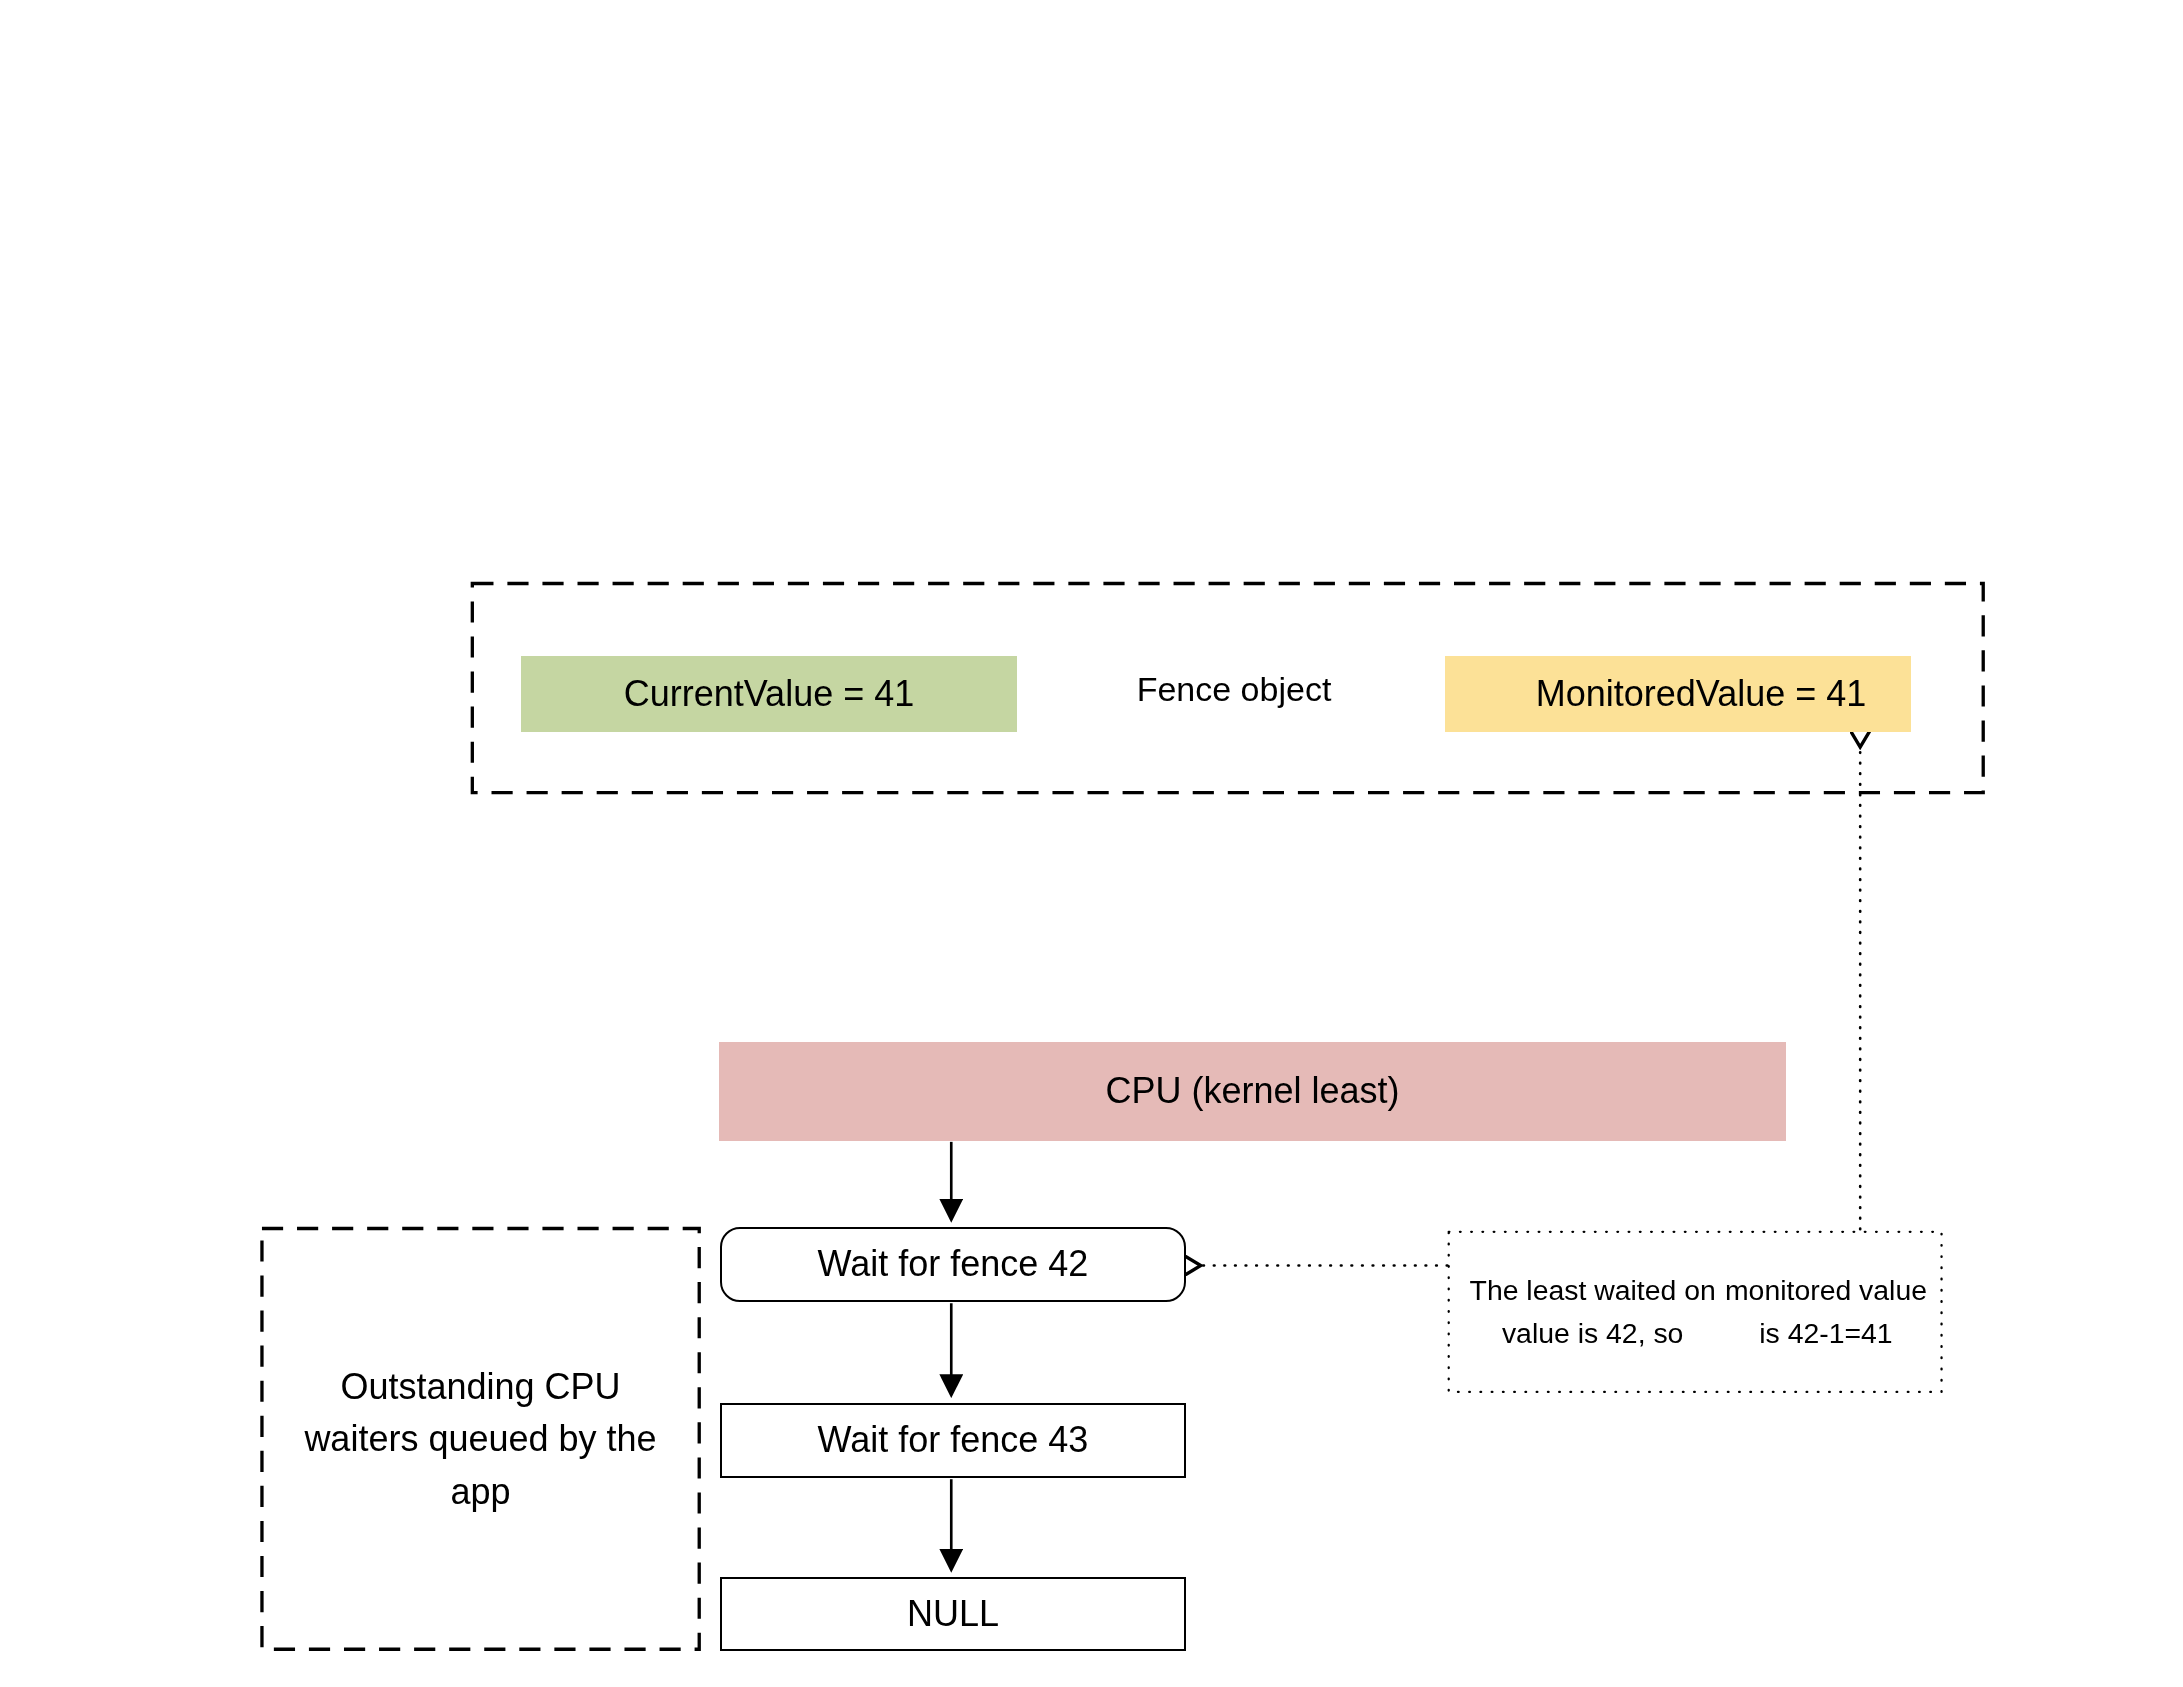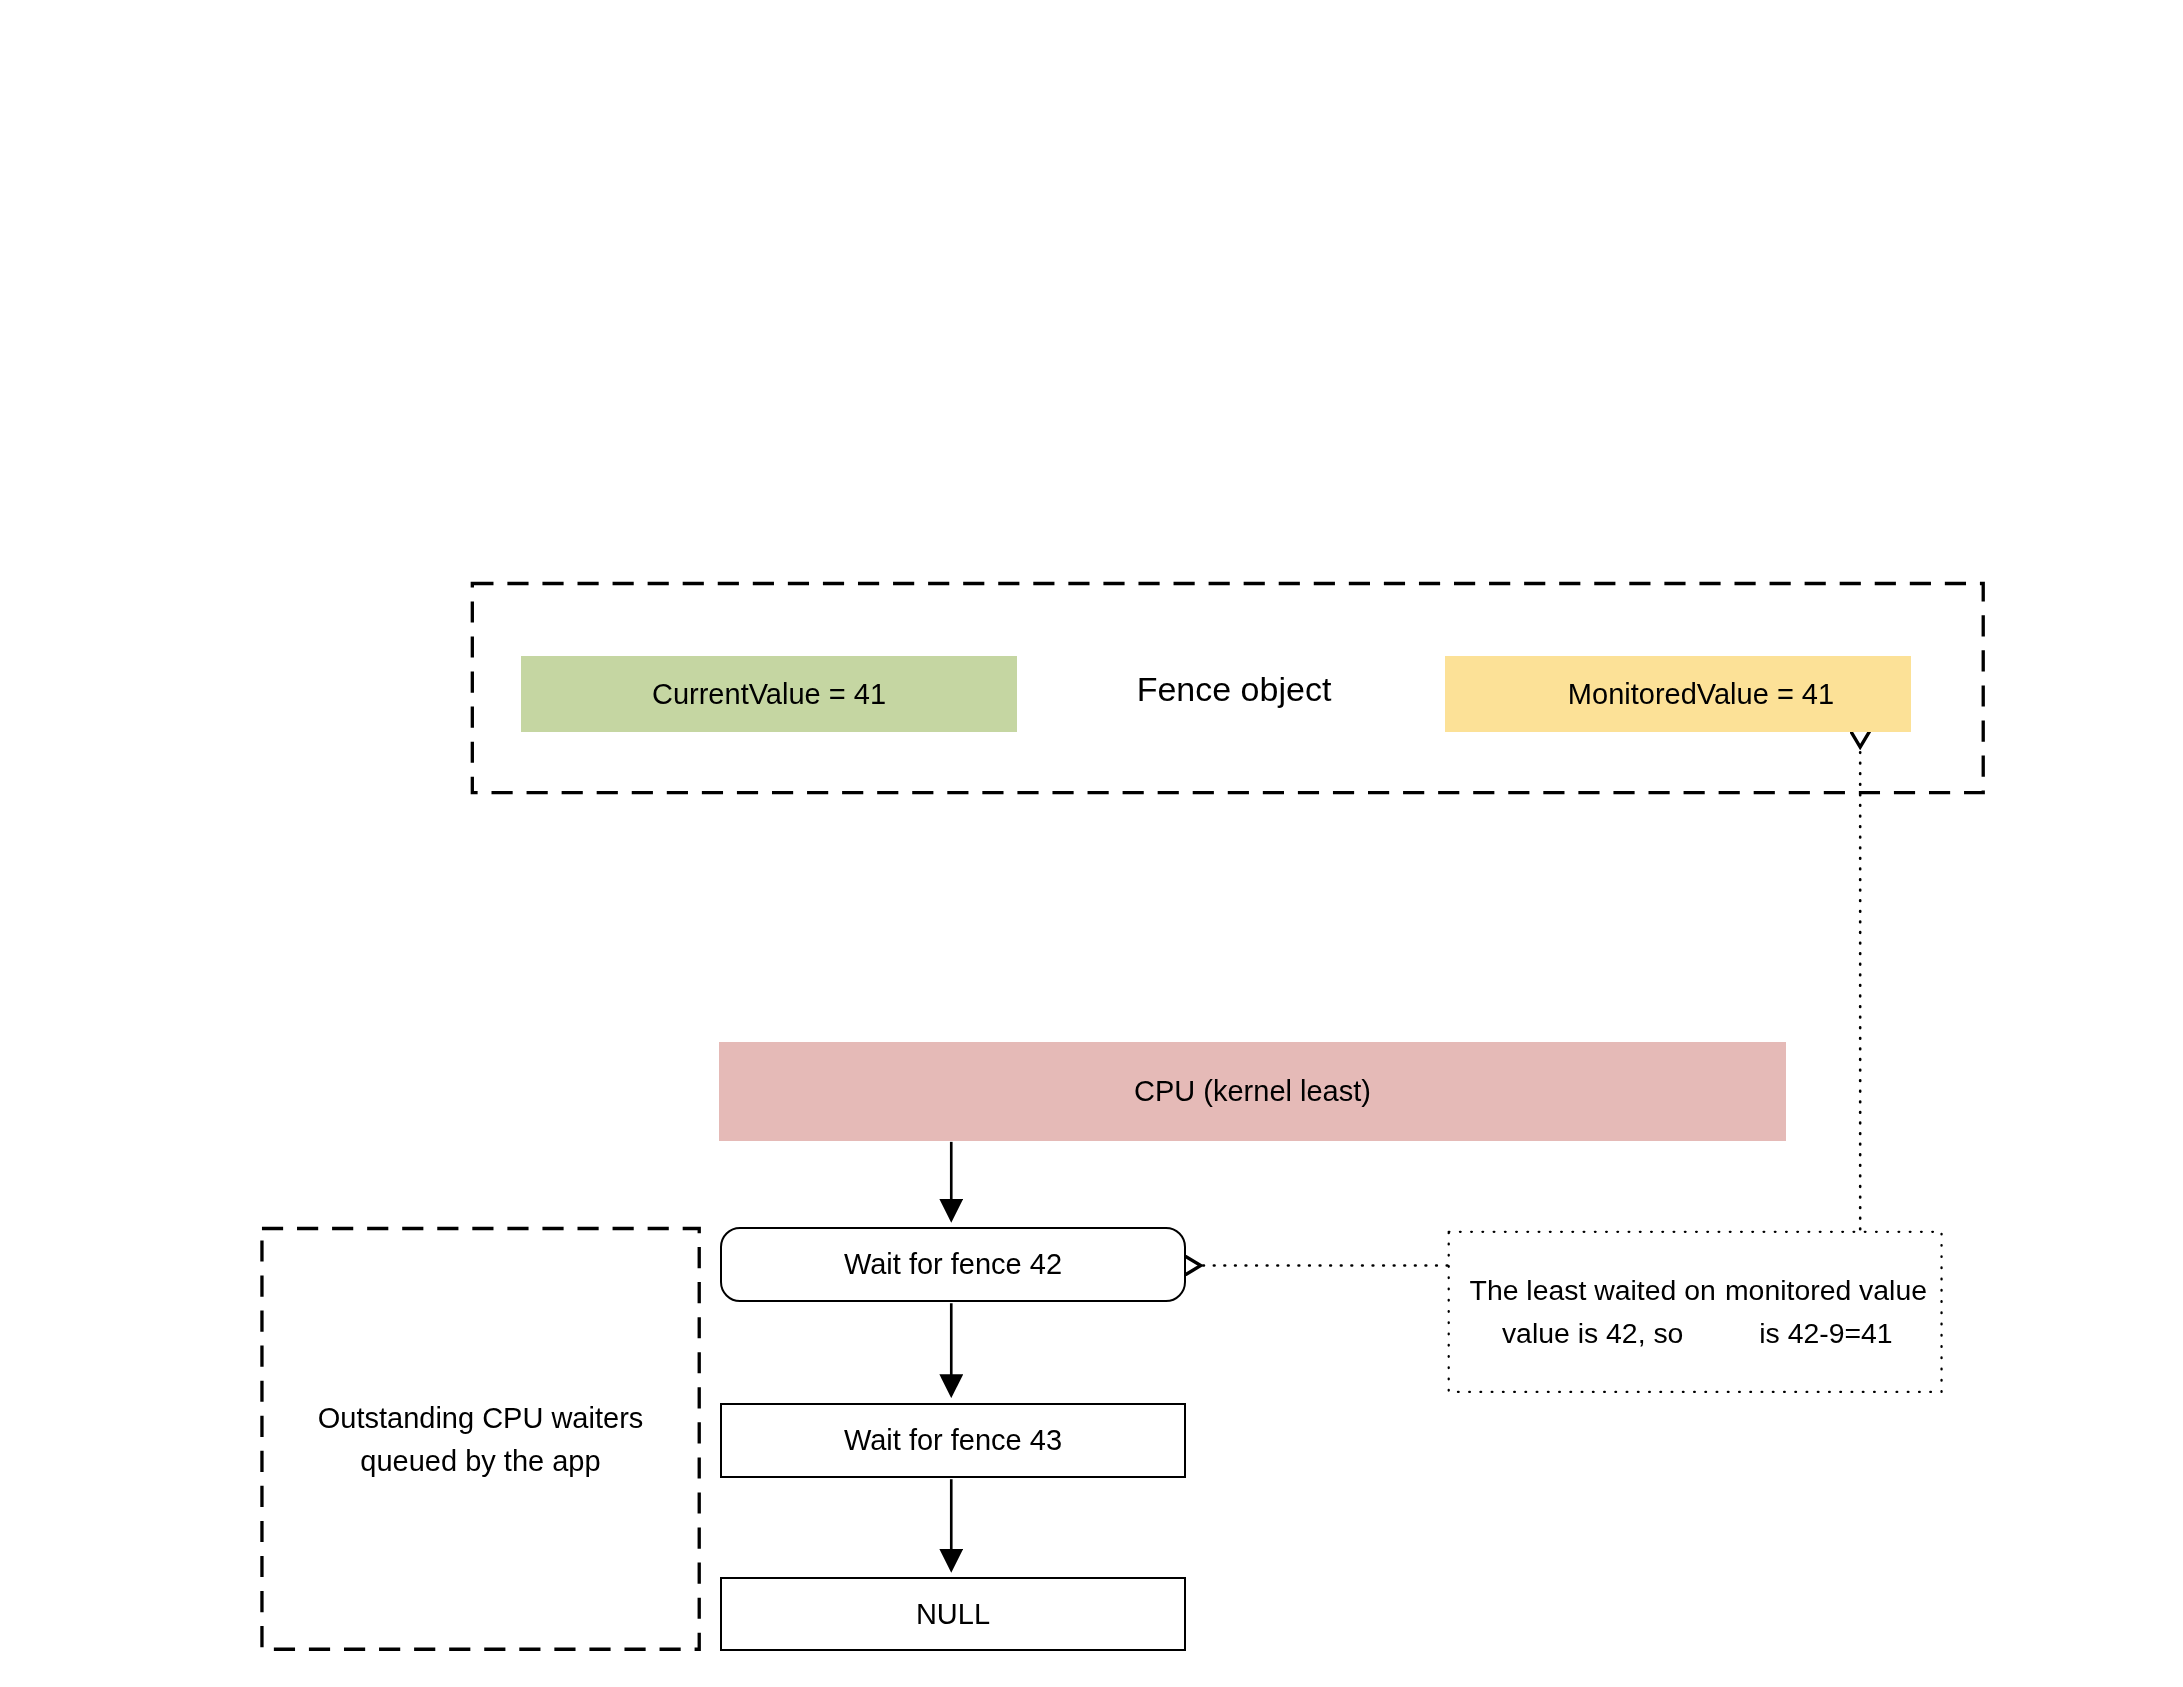--- a/index.html
+++ b/index.html
@@ -23,21 +23,21 @@
     width: 2183px;
     height: 1687px;
   }
   .box {
     position: absolute;
     box-sizing: border-box;
     display: flex;
     align-items: center;
     justify-content: center;
     text-align: center;
-    font-size: 29px;
+    font-size: 36px;
     line-height: 1.45;
     color: #000000;
   }
   .fill-green  { background: var(--color-green_box, #c5d6a2); }
   .fill-yellow { background: var(--color-yellow_box, #fce197); }
   .fill-pink   { background: var(--color-pink_box, #e5bab7); }
   .outlined {
     background: #ffffff;
     border: 2.6px solid #000000;
   }
@@ -111,17 +111,17 @@
   <div class="box plain-label waiters-label" style="left:262px; top:1229px; width:437px; height:421px;">
     <span>Outstanding CPU waiters queued by the app</span>
   </div>
 
   <div class="box outlined" style="left:720px; top:1577px; width:466px; height:74px;">
     <span>NULL</span>
   </div>
 
   <div class="box plain-label note-text" style="left:1449px; top:1232px; width:493px; height:160px;">
     <span>The least waited on value is 42, so</span>
-    <span>monitored value is 42-9=41</span>
+    <span>monitored value is 42-1=41</span>
   </div>
 
 </div>
 
 
 </body></html>

